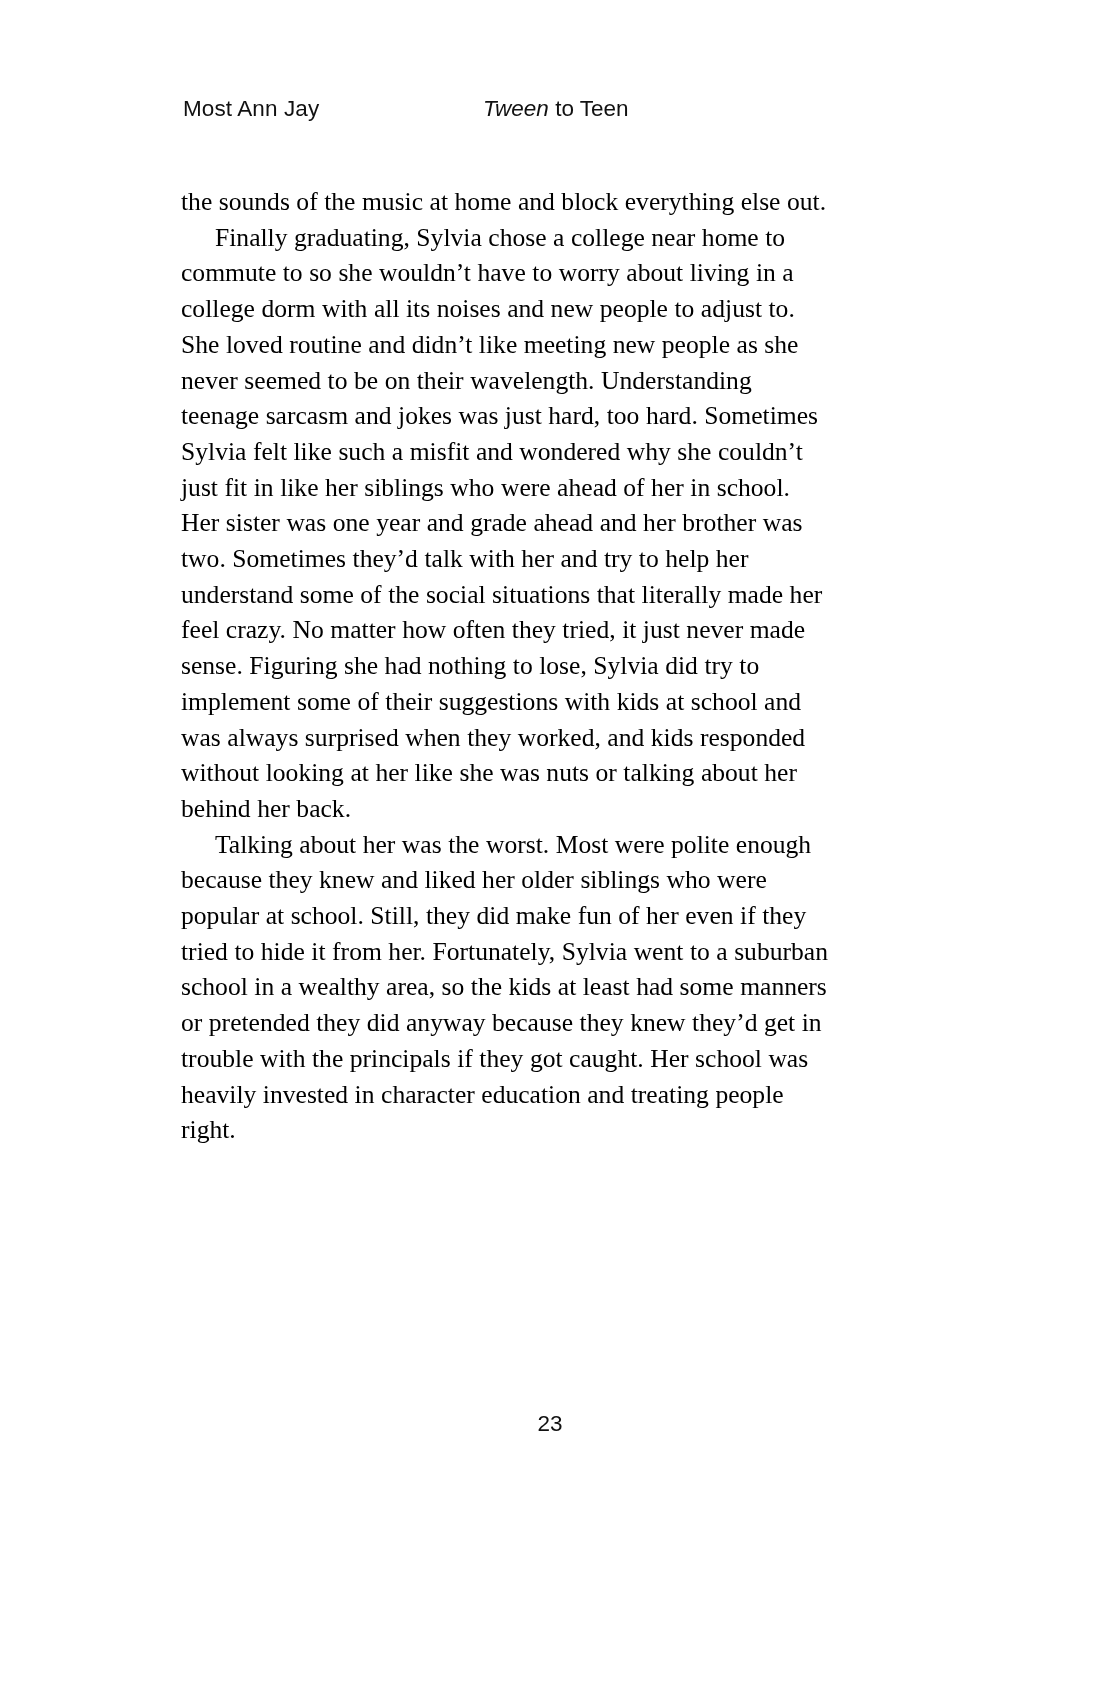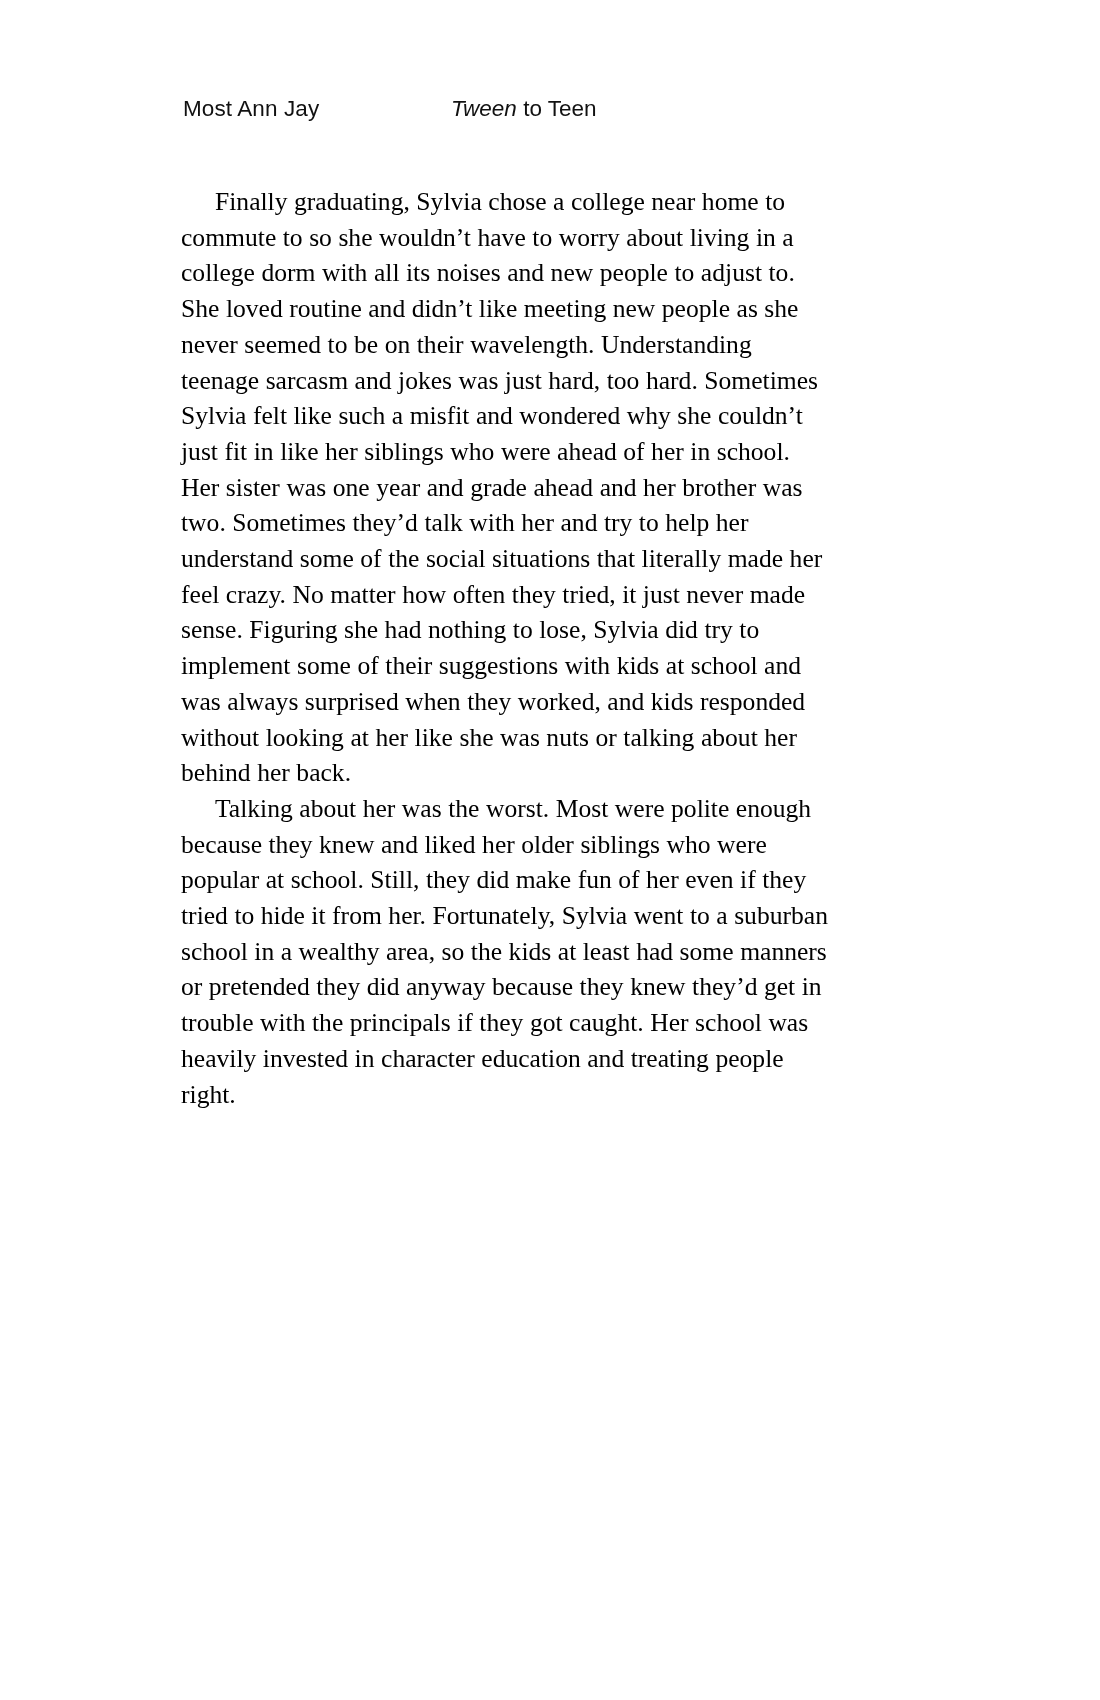--- a/index.html
+++ b/index.html
@@ -41,20 +41,21 @@
   }
   .header-author {
     display: inline-block;
     width: 268px;
     vertical-align: top;
     letter-spacing: 0.1px;
   }
   .header-title {
     display: inline-block;
     vertical-align: top;
+    margin-left: 32px;
   }
   .header-title .title-italic {
     font-style: italic;
   }
 
   
   .body-block {
     position: absolute;
     left: 181px;
     top: 184px;
@@ -91,18 +92,20 @@
 </head>
 <body>
 
 <div class="page">
 
   <div class="running-header">
     <span class="header-author">Most Ann Jay</span><span class="header-title"><span class="title-italic">Tween</span><span> to Teen</span></span>
   </div>
 
   <div class="body-block">
+    <p>the sounds of the music at home and block everything else out.</p>
     <p class="indent">Finally graduating, Sylvia chose a college near home to commute to so she wouldn’t have to worry about living in a college dorm with all its noises and new people to adjust to. She loved routine and didn’t like meeting new people as she never seemed to be on their wavelength. Understanding teenage sarcasm and jokes was just hard, too hard. Sometimes Sylvia felt like such a misfit and wondered why she couldn’t just fit in like her siblings who were ahead of her in school. Her sister was one year and grade ahead and her brother was two. Sometimes they’d talk with her and try to help her understand some of the social situations that literally made her feel crazy. No matter how often they tried, it just never made sense. Figuring she had nothing to lose, Sylvia did try to implement some of their suggestions with kids at school and was always surprised when they worked, and kids responded without looking at her like she was nuts or talking about her behind her back.</p>
     <p class="indent">Talking about her was the worst. Most were polite enough because they knew and liked her older siblings who were popular at school. Still, they did make fun of her even if they tried to hide it from her. Fortunately, Sylvia went to a suburban school in a wealthy area, so the kids at least had some manners or pretended they did anyway because they knew they’d get in trouble with the principals if they got caught. Her school was heavily invested in character education and treating people right.</p>
   </div>
 
+  <div class="page-number">23</div>
 
 </div>
 
 </body></html>

